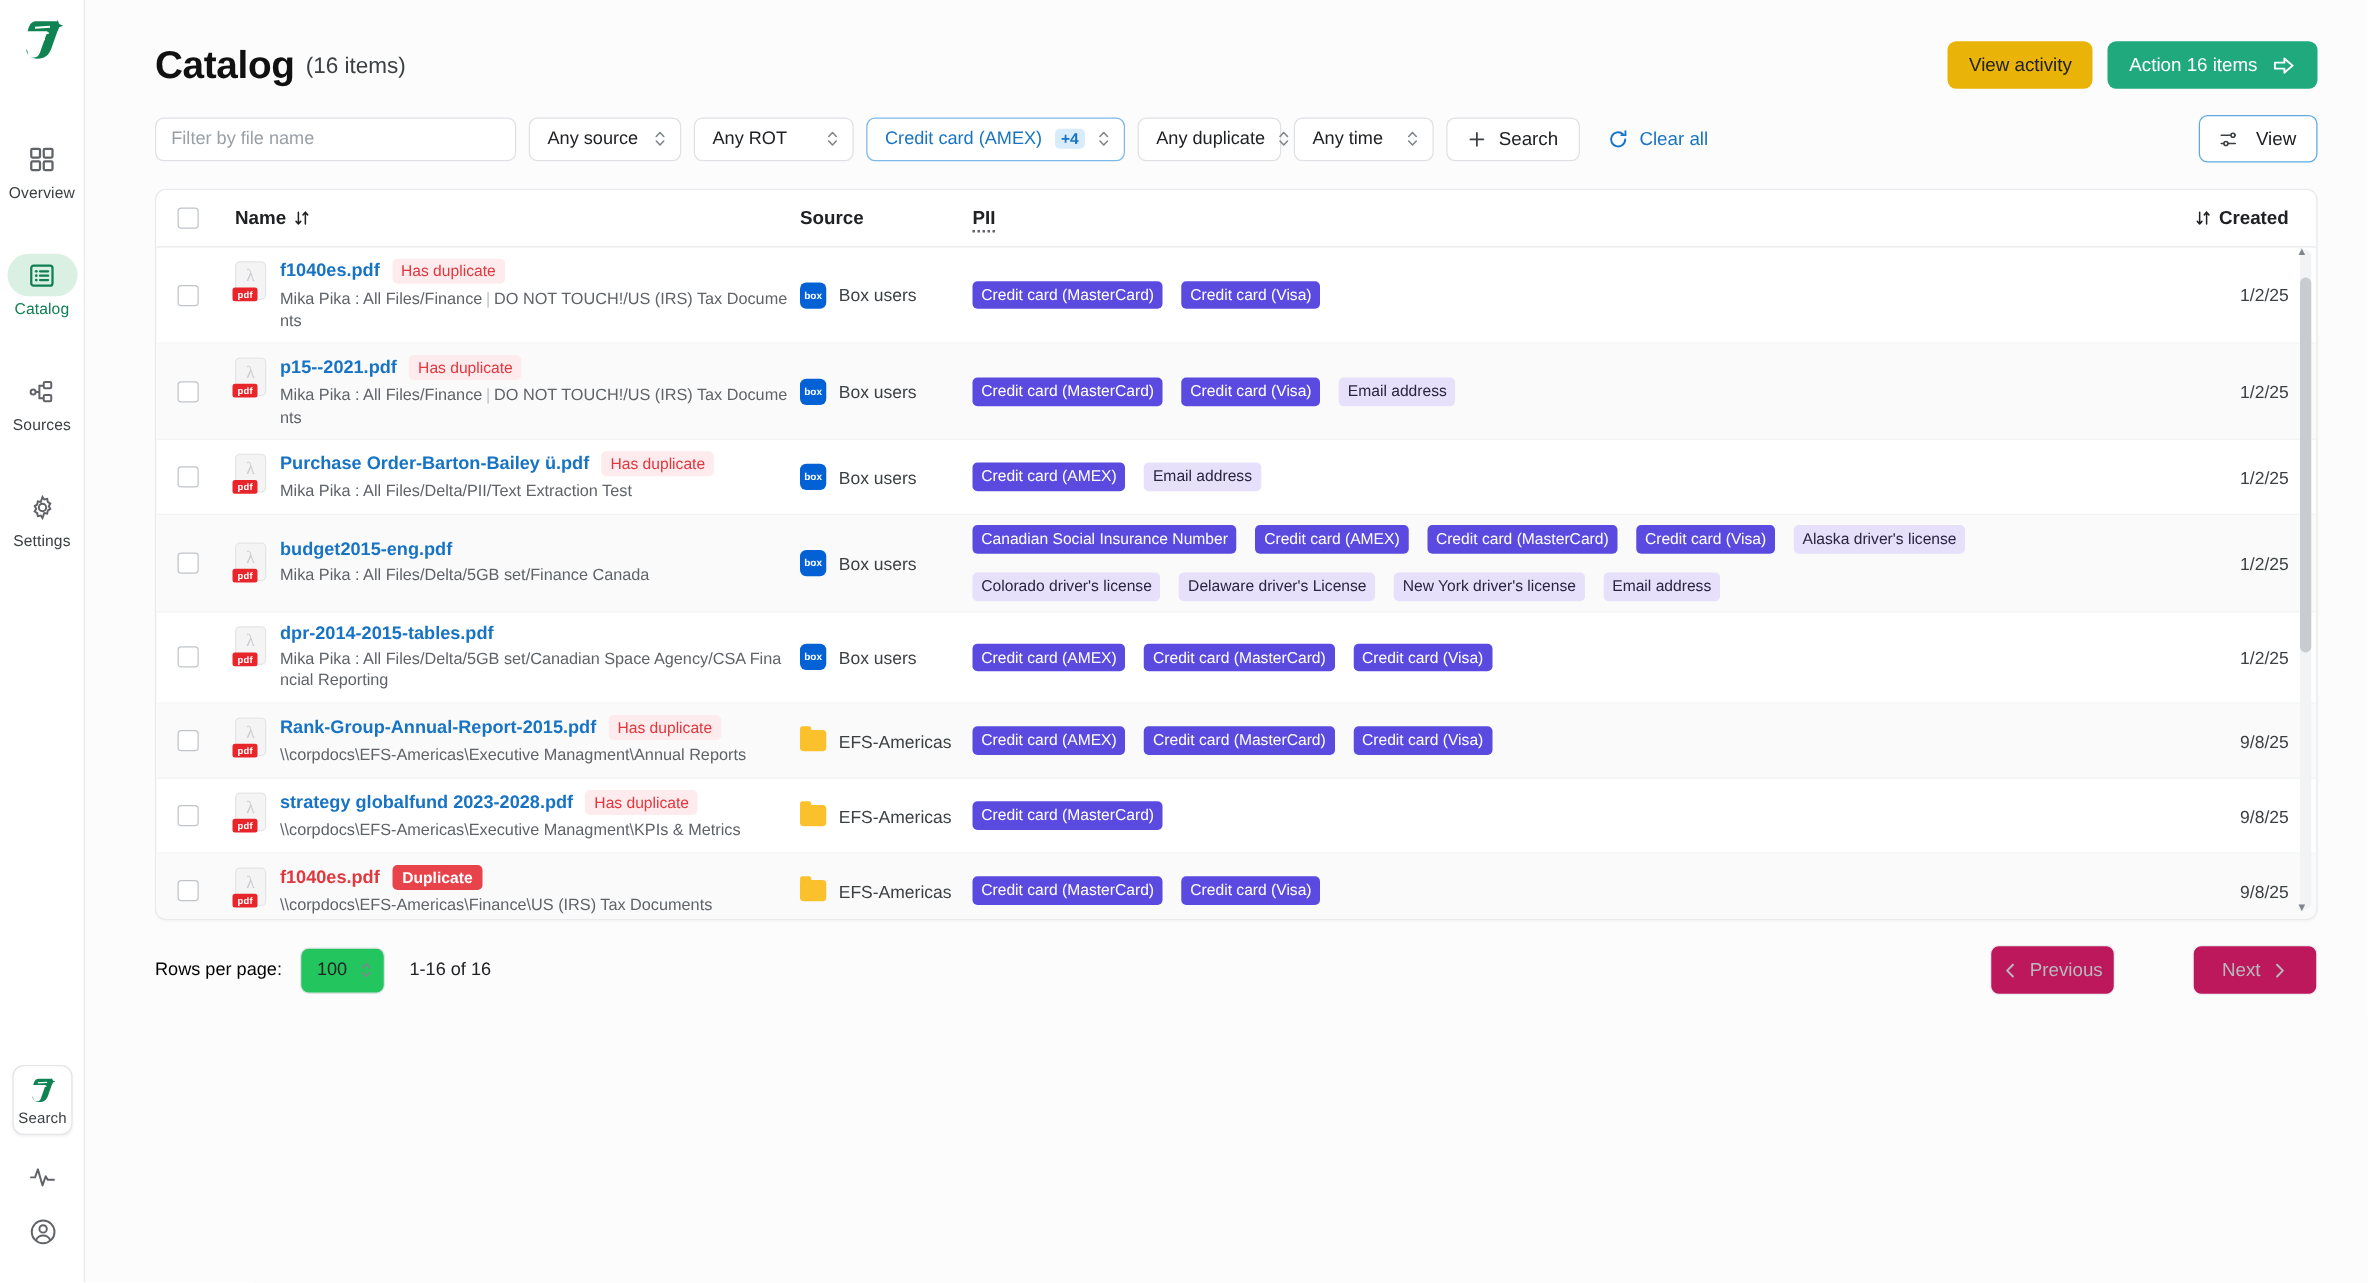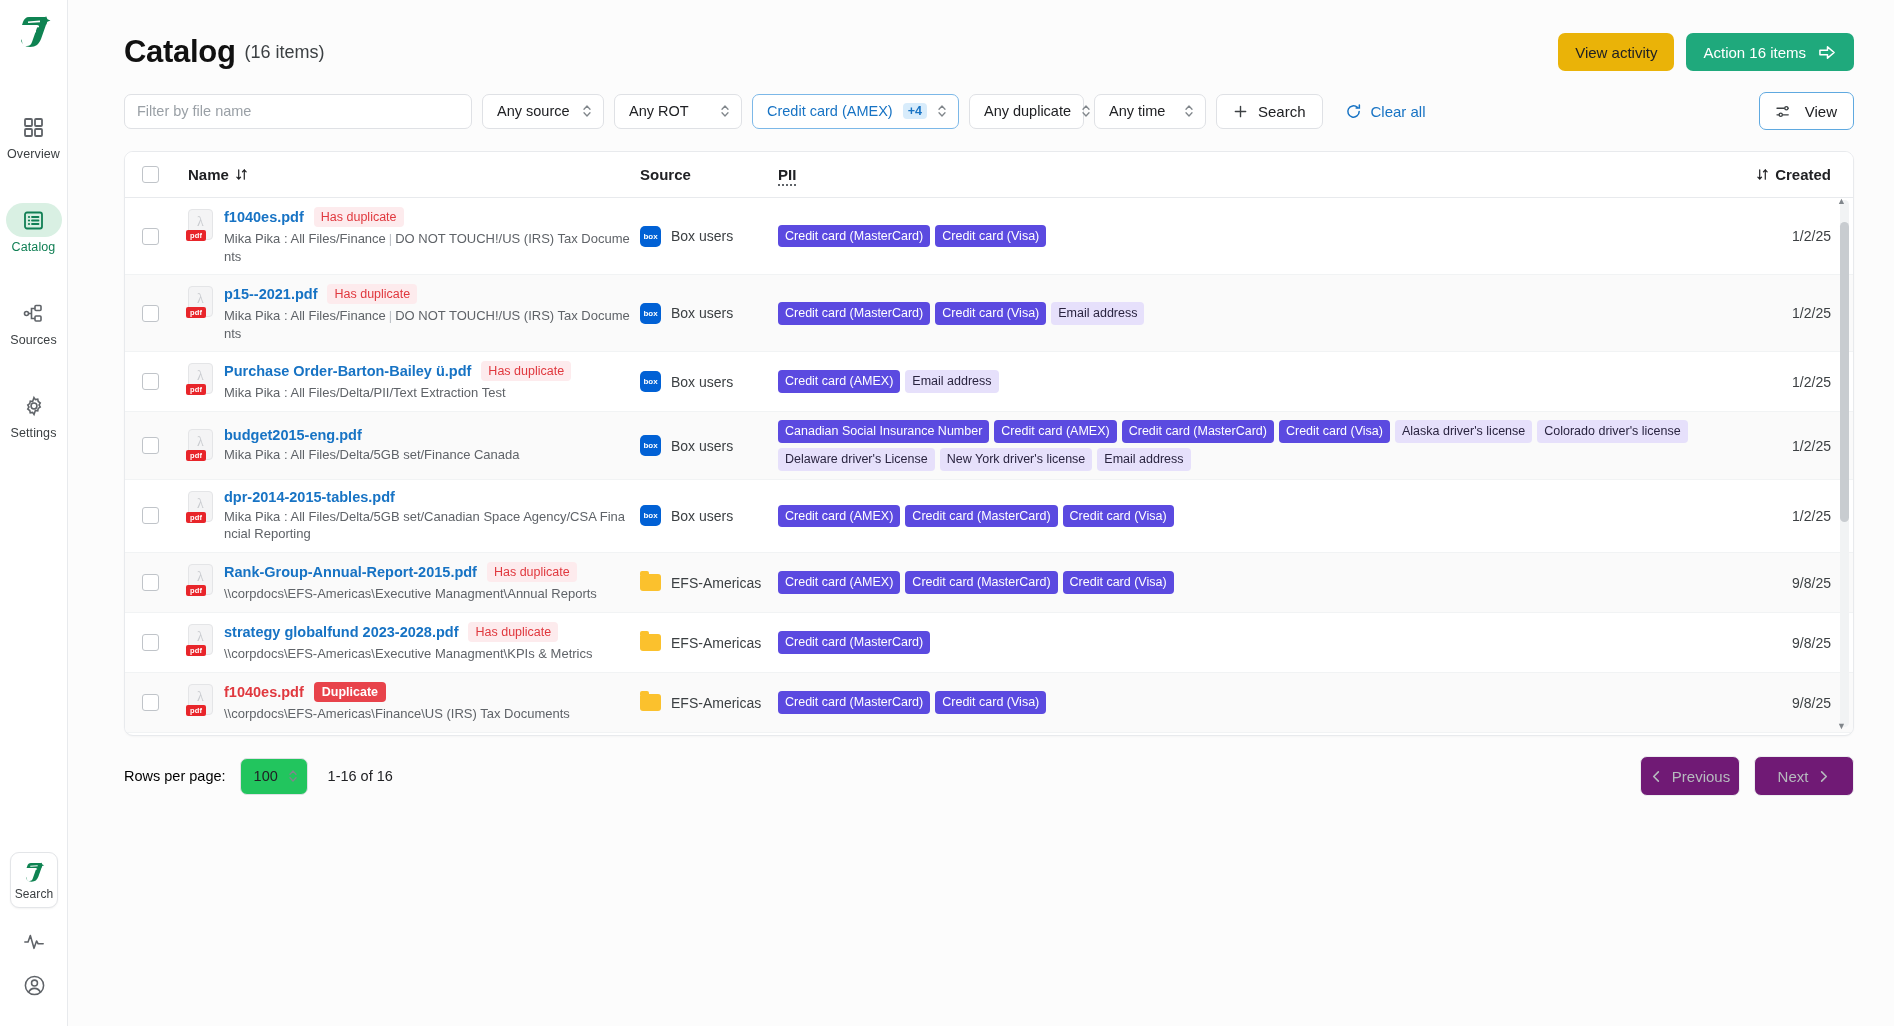--- a/index.html
+++ b/index.html
@@ -65,21 +65,21 @@
     font-size: 15px; color: #fff; cursor: pointer; font-family: inherit;
     display: flex; align-items: center; gap: 12px;
   }
 
   
   .filterbar {
     display: flex; align-items: center; gap: 10px;
     padding: 14px 40px 12px 56px;
   }
   .text-input {
-    width: 348px; height: 35px; border: 1px solid #dfe1e5; border-radius: 7px;
+    width: 289px; height: 35px; border: 1px solid #dfe1e5; border-radius: 7px;
     background: #fff; padding: 0 12px; font-size: 14.5px; color: #202124;
     font-family: inherit; outline: none;
   }
   .text-input::placeholder { color: #9aa0a6; }
   .select-pill {
     height: 35px; border: 1px solid #dfe1e5; border-radius: 7px; background: #fff;
     display: flex; align-items: center; gap: 10px; padding: 0 11px 0 14px;
     font-size: 14.5px; color: #202124; cursor: pointer; white-space: nowrap;
   }
   .select-pill.w1 { width: 122px; }
@@ -173,21 +173,21 @@
   .box-ico {
     width: 21px; height: 21px; background: #0161d5; border-radius: 5px; color: #fff;
     font-size: 8px; font-weight: bold; display: flex; align-items: center;
     justify-content: center; flex: 0 0 21px;
   }
   .folder-ico { width: 21px; height: 17px; position: relative; flex: 0 0 21px; }
   .folder-ico .fb { position: absolute; inset: 0; background: #fbc12d; border-radius: 2px 3px 3px 3px; }
   .folder-ico .ft { position: absolute; top: -3px; left: 0; width: 9px; height: 4px;
                     background: #fbc12d; border-radius: 2px 2px 0 0; }
 
-  .pii-cell { display: flex; flex-wrap: wrap; gap: 5px; padding: 8px 12px 8px 0; }
+  .pii-cell { display: flex; flex-wrap: wrap; gap: 15px; padding: 8px 12px 8px 0; }
   .pii {
     font-size: 12.5px; border-radius: 4px; padding: 3px 7px; white-space: nowrap;
     line-height: 1.35;
   }
   .pii.strong { background: #5b4ae0; color: #fff; }
   .pii.light  { background: #e6e0fb; color: #2a2440; }
   .date-cell { font-size: 14px; color: #3c4043; }
 
   
   .scrollbar {
@@ -207,22 +207,22 @@
   .rows-label { font-size: 14.5px; color: #000000; margin-right: 14px; }
   .rows-select {
     width: 68px; height: 37px; border: 1px solid #dfe1e5; border-radius: 7px; background: #22c55e;
     display: flex; align-items: center; justify-content: space-between; padding: 0 9px 0 13px;
     font-size: 14.5px; color: #202124; cursor: pointer;
   }
   .range-label { font-size: 14.5px; color: #202124; margin-left: 20px; }
   .pager { margin-left: auto; display: flex; align-items: center; gap: 14px; }
   .pg-btn {
     height: 40px; min-width: 100px; border: 1px solid #eceef0; border-radius: 7px;
-    background: #701a75; color: #b6babe; font-size: 15px; display: flex; align-items: center;
-    justify-content: center; gap: 9px; cursor: default; font-family: inherit;
+    background: #be185d; color: #b6babe; font-size: 15px; display: flex; align-items: center;
+    justify-content: center; gap: 9px; cursor: default; font-family: inherit; margin-left: 48px;
   }
   svg { display: block; }
 </style>
 </head>
 <body>
 
 <div class="app">
 
   <nav class="sidebar">
     <div class="logo">

